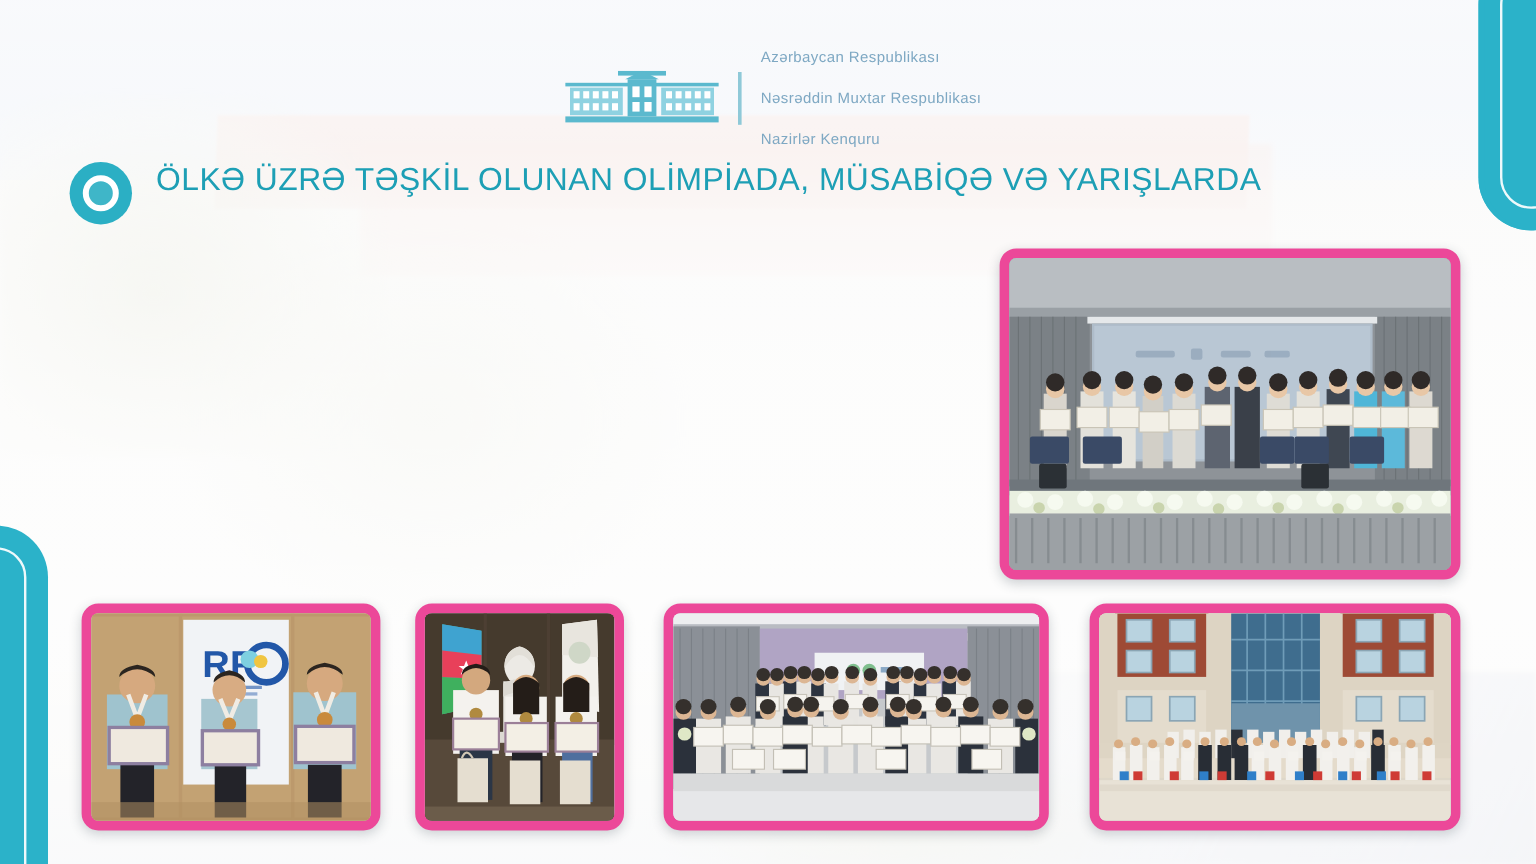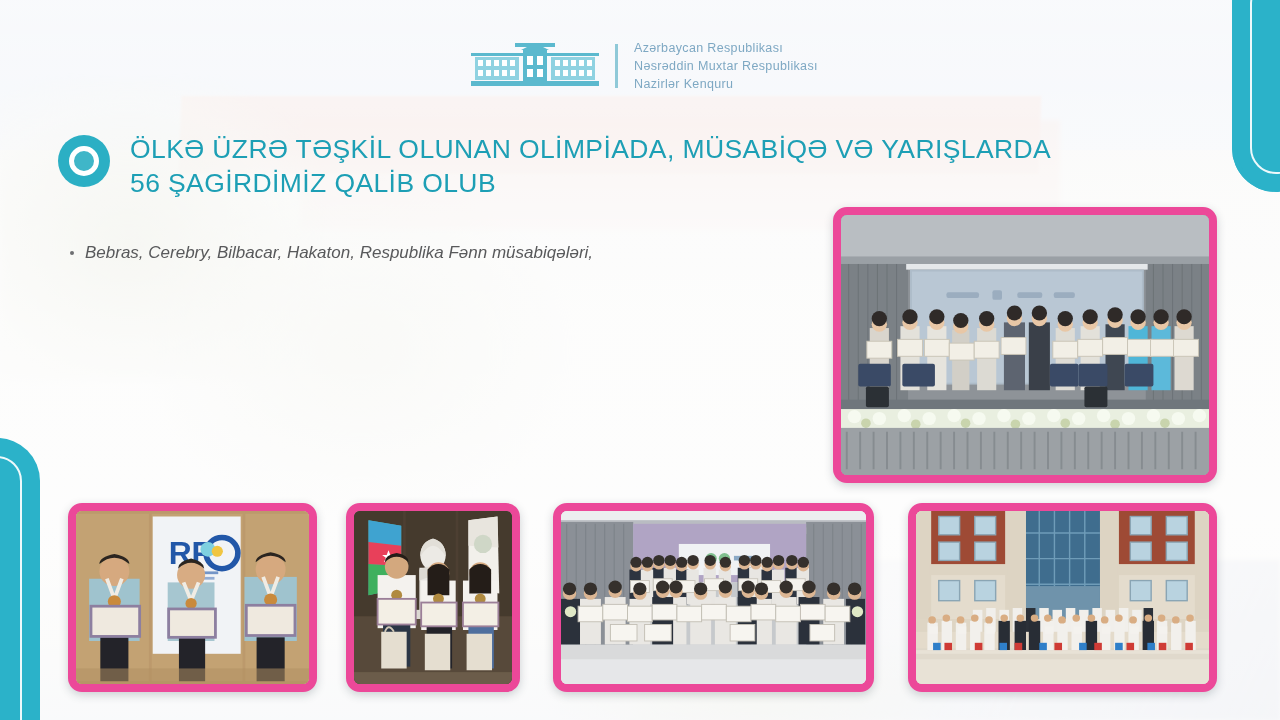--- a/index.html
+++ b/index.html
@@ -95,21 +95,21 @@
 
   
   .header {
     position:absolute; left:471px; top:40px;
     display:flex; align-items:center; gap:16px;
   }
   .logo-mark { width:128px; height:46px; display:block; }
   .logo-divider { width:3px; height:44px; background:#8FC9D8; }
   .logo-text {
     display:flex; flex-direction:column; justify-content:center;
-    gap:1px;
+    gap:17px;
     color:#7EA8C3;
     font-size:12.5px; letter-spacing:.35px; line-height:1.35;
     font-family:"Liberation Sans", sans-serif;
   }
 
   
   .title-row {
     position:absolute; left:58px; top:133px;
     display:flex; align-items:flex-start; gap:20px;
   }
@@ -241,29 +241,24 @@
       <span>Nazirlər Kenquru</span>
     </div>
   </div>
 
   <div class="title-row">
     <div class="title-ring">
       <div class="title-ring-inner"></div>
     </div>
     <div class="title-text">
       <span>ÖLKƏ ÜZRƏ TƏŞKİL OLUNAN OLİMPİADA, MÜSABİQƏ VƏ YARIŞLARDA</span>
-      <span class="title-line2">56 ŞAGİRDİMİZ QALİB OLUB</span>
     </div>
   </div>
 
   <div class="bullets">
-    <div class="bullet">
-      <span class="dot"></span>
-      <span class="btext">Bebras, Cerebry, Bilbacar, Hakaton, Respublika Fənn müsabiqələri,</span>
-    </div>
   </div>
 
   <div class="photo photo-main">
     <svg viewBox="0 0 384 276" preserveAspectRatio="none">
       <rect width="384" height="276" fill="#8e9398"></rect>
       <rect x="0" y="0" width="384" height="46" fill="#b9bec2"></rect>
       <rect x="0" y="44" width="384" height="8" fill="#9aa0a5"></rect>
       <g fill="#7b8186">
         <rect x="0" y="52" width="70" height="150"></rect>
         <rect x="318" y="52" width="66" height="150"></rect>

